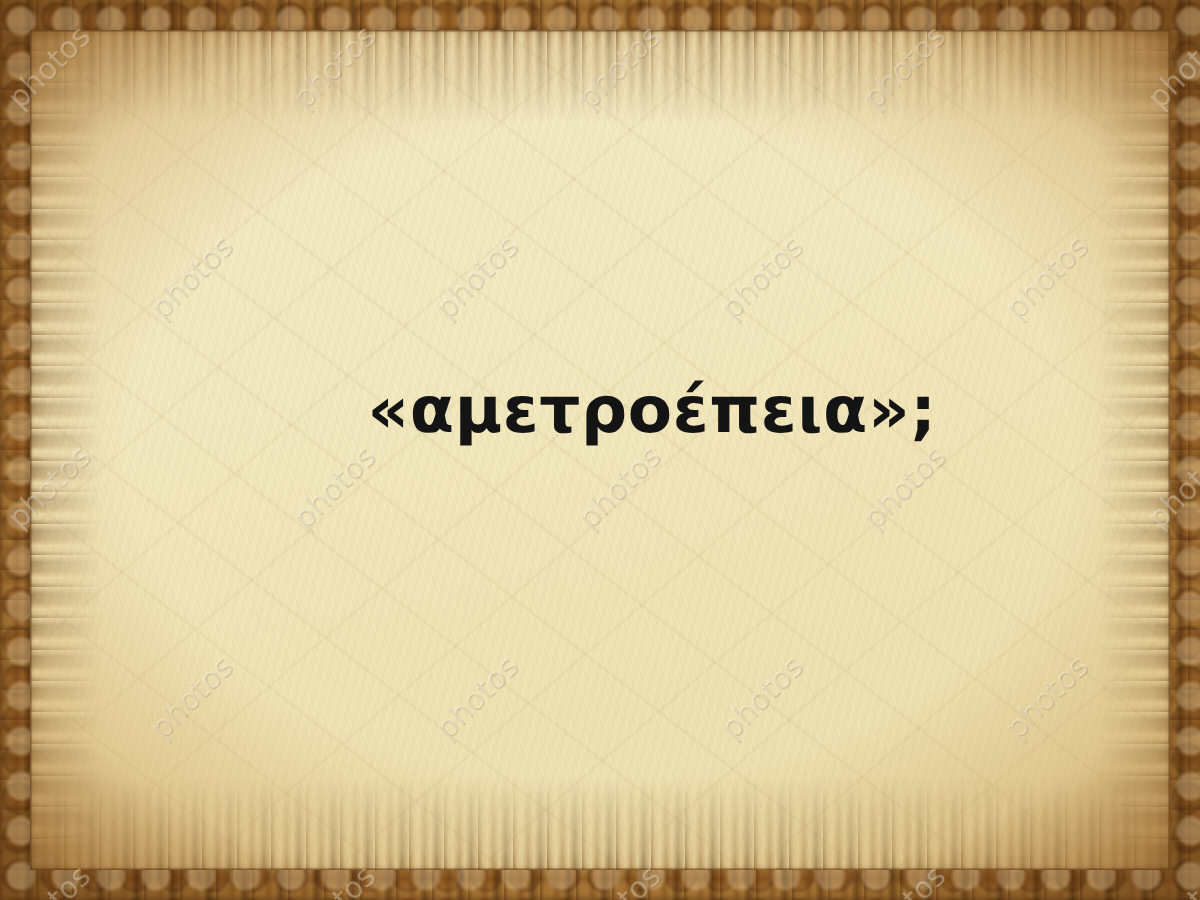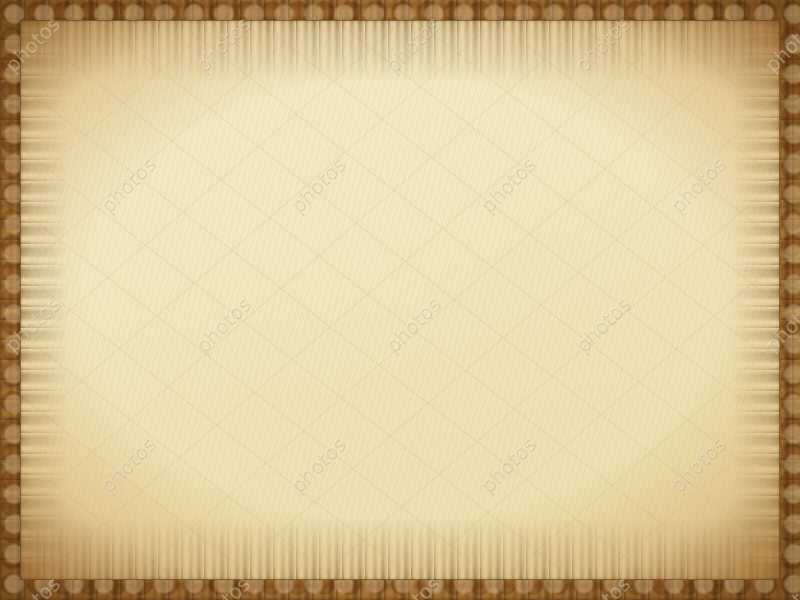--- a/index.html
+++ b/index.html
@@ -240,20 +240,21 @@
     <div class="paper"></div>
     <div class="paper-fur-top"></div>
     <div class="paper-fur-bottom"></div>
     <div class="paper-fur-left"></div>
     <div class="paper-fur-right"></div>
     <div class="paper-vignette"></div>
     <div class="paper-hairline"></div>
   </div>
 
   <div class="text-block">
+    <div class="slide-line">«αμετροέπεια»;</div>
   </div>
 
   <div class="watermark-layer">
       <span class="wm" style="left: 0px; top: 60px;">photos</span>
       <span class="wm" style="left: 190px; top: 60px;">photos</span>
       <span class="wm" style="left: 380px; top: 60px;">photos</span>
       <span class="wm" style="left: 570px; top: 60px;">photos</span>
       <span class="wm" style="left: 760px; top: 60px;">photos</span>
       <span class="wm" style="left: 95px; top: 200px;">photos</span>
       <span class="wm" style="left: 285px; top: 200px;">photos</span>

